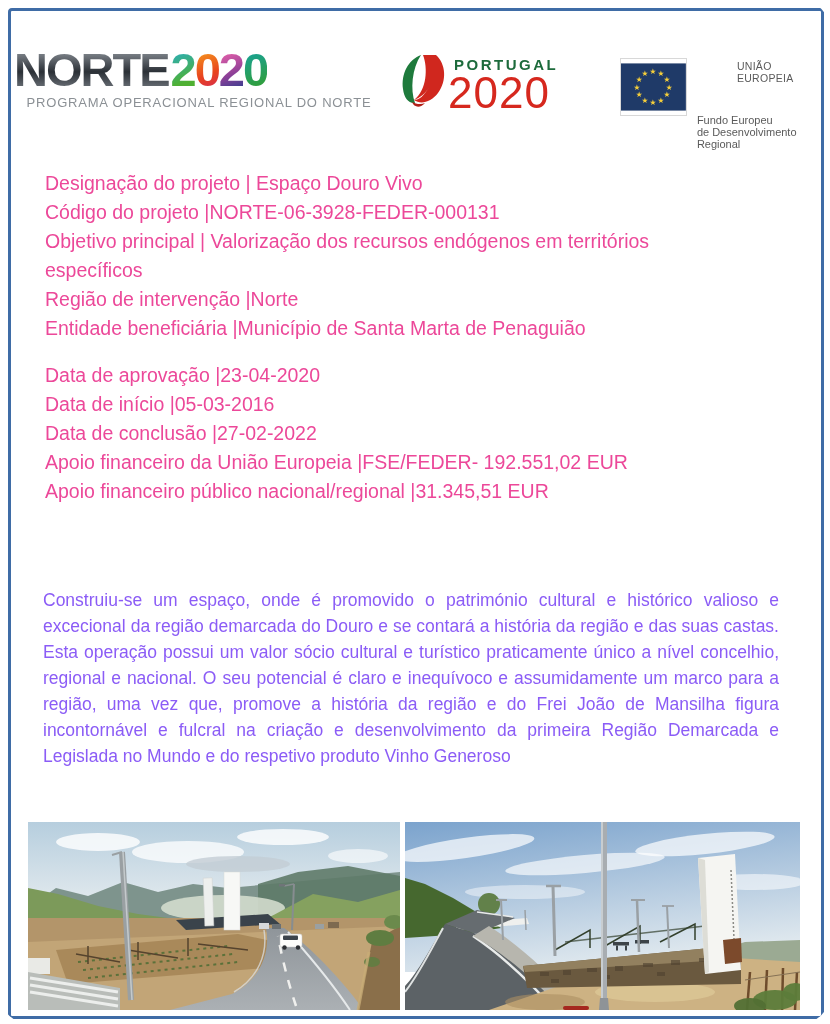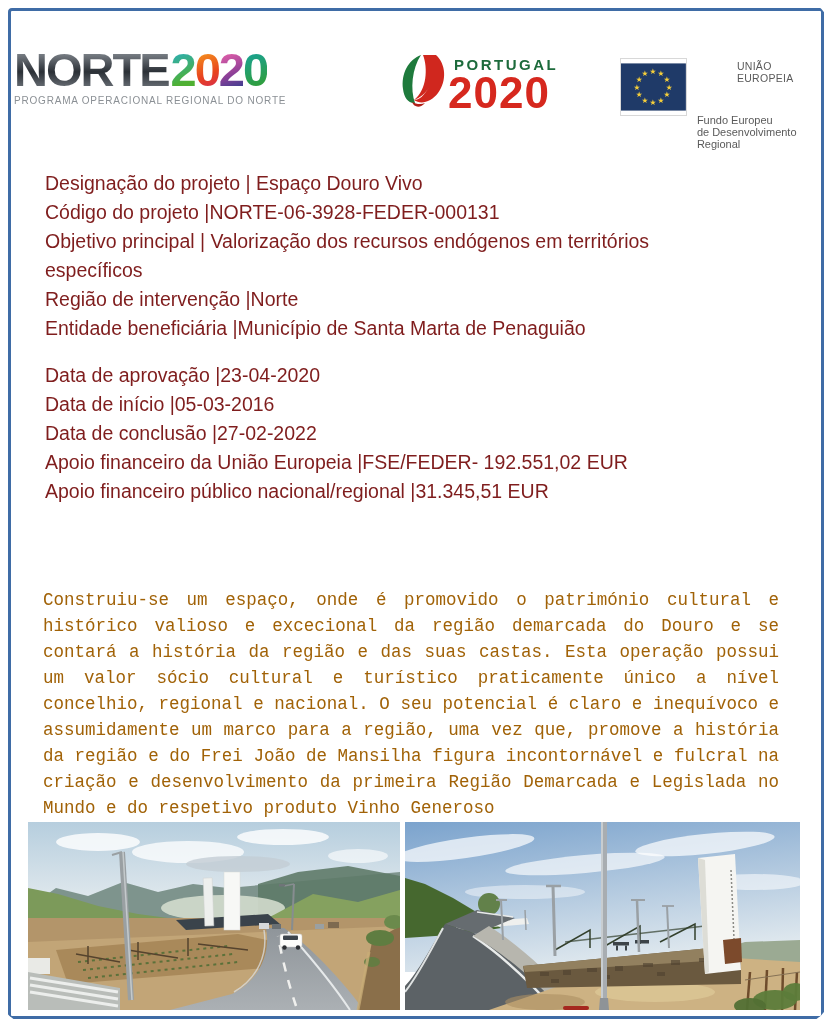--- a/index.html
+++ b/index.html
@@ -11,43 +11,43 @@
   .logos{position:absolute;left:14px;top:46px;right:10px;height:90px;}
   .norte{position:absolute;left:0;top:0;width:370px;}
   .norte-line{display:flex;align-items:flex-end;line-height:1;}
   .norte-word,.n-digit{font-weight:800;font-size:47px;letter-spacing:-2px;
         -webkit-background-clip:text;background-clip:text;color:transparent;}
   .norte-word{background-image:linear-gradient(180deg,#9aa0a7 0%,#2b3036 55%,#7c8289 100%);padding-right:2px;}
   .d1{background-image:linear-gradient(160deg,#29aec6 5%,#4fb032 75%);}
   .d2{background-image:linear-gradient(160deg,#f6a21d 5%,#e8431f 60%,#d42a55 95%);}
   .d3{background-image:linear-gradient(160deg,#ec63ab 10%,#8b3f97 60%,#2e3f8f 95%);}
   .d4{background-image:linear-gradient(160deg,#17a29a 10%,#2f9e3f 80%);}
-  .norte-tagline{margin-top:2px;font-size:10px;letter-spacing:0.8px;color:#8b9095;}
+  .norte-tagline{margin-top:2px;font-size:13px;letter-spacing:0.8px;color:#8b9095;text-align:center;}
 
   .ptlogo{position:absolute;left:386px;top:6px;display:flex;align-items:flex-start;}
   .pt-leaf{display:block;}
   .pt-text{margin-left:4px;}
   .pt-country{font-size:15px;font-weight:700;letter-spacing:2.5px;color:#1d6b3c;margin-top:4px;}
-  .pt-year{font-size:44px;font-weight:700;color:#d6281e;letter-spacing:1px;line-height:1;margin-top:-2px;margin-left:-6px;}
+  .pt-year{font-size:44px;font-weight:400;color:#d6281e;letter-spacing:1px;line-height:1;margin-top:-2px;margin-left:-6px;}
 
   .eulogo{position:absolute;left:606px;top:12px;display:flex;align-items:flex-start;}
   .eu-flag{display:block;border:1px solid #d8d8d8;}
   .eu-text{margin-left:10px;padding-top:2px;}
   .eu-title{font-size:10.5px;color:#5a5a5a;letter-spacing:0.3px;padding-left:40px;}
   .eu-fund{margin-top:30px;font-size:11px;color:#5a5a5a;line-height:12px;}
 
   
-  .info{position:absolute;left:45px;width:735px;font-size:19.5px;line-height:29px;color:#7f1d1d;}
+  .info{position:absolute;left:45px;width:735px;font-size:19.5px;line-height:29px;color:#ec4899;}
   .block1{top:169px;}
   .block2{top:361px;}
   .info-line{white-space:nowrap;}
 
   .results{position:absolute;left:43px;top:583px;width:740px;}
   .results h2{margin:0;font-size:21px;font-weight:400;color:#161616;line-height:28px;}
-  .results p{margin:4px 4px 0 0;font-size:17.5px;line-height:26px;text-align:justify;color:#a16207;font-family:Liberation Mono, monospace;}
+  .results p{margin:4px 4px 0 0;font-size:17.5px;line-height:26px;text-align:justify;color:#8b5cf6;}
 
   
   .photos{position:absolute;left:28px;top:822px;display:flex;gap:5px;}
   .photos svg{display:block;}
 </style>
 </head>
 <body>
 
 <div class="page">
   <div class="frame"></div>

